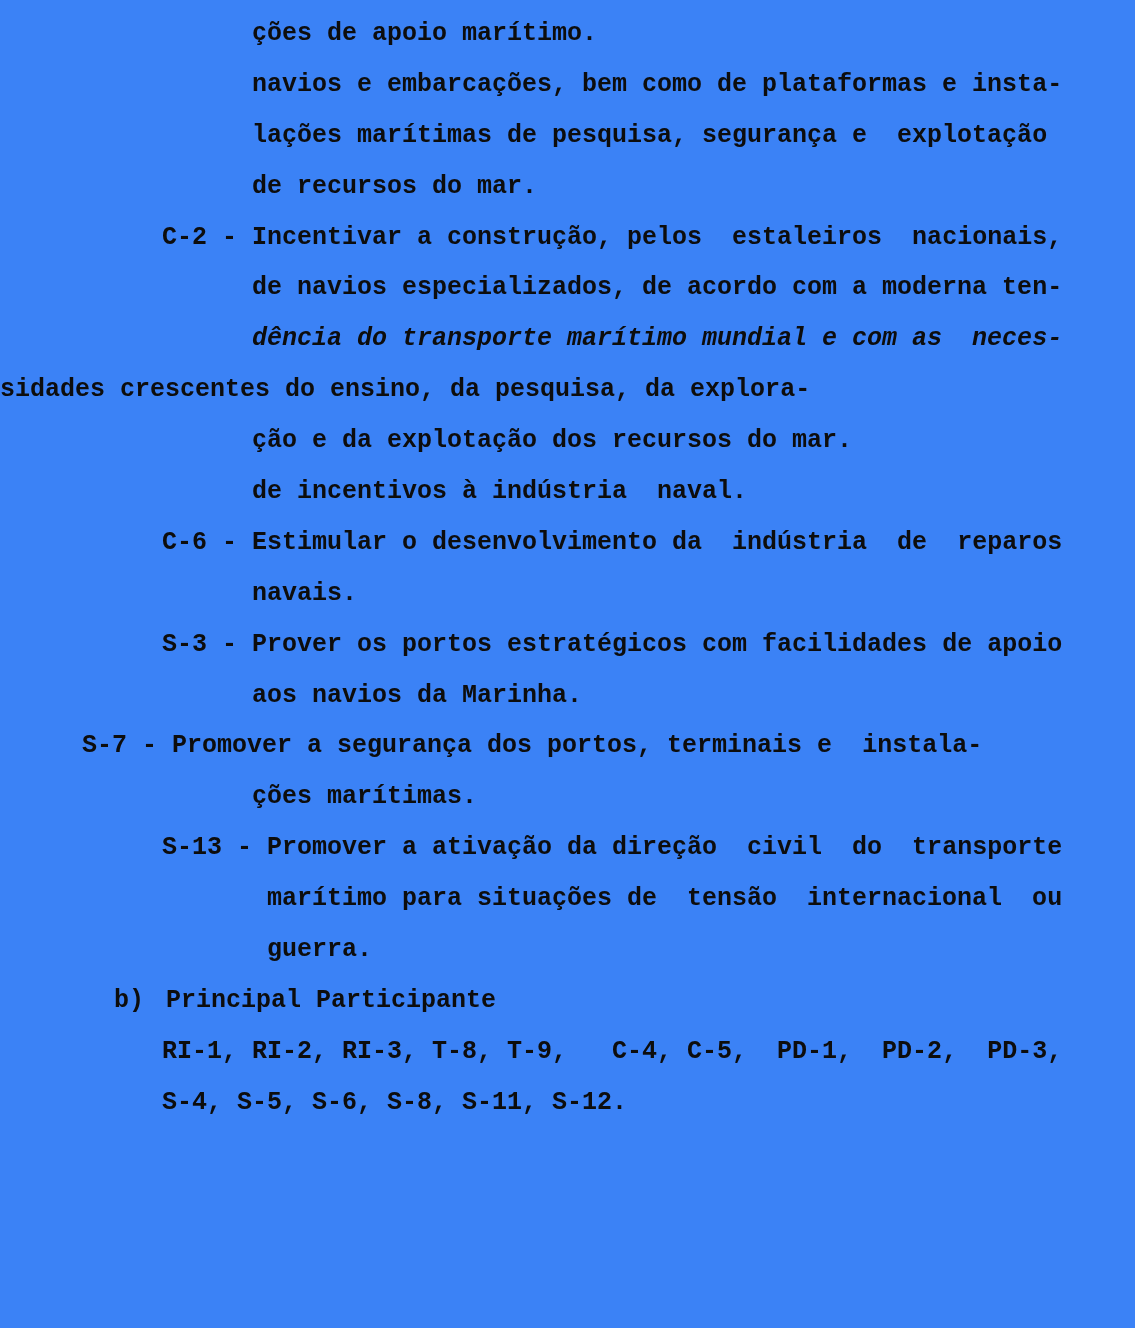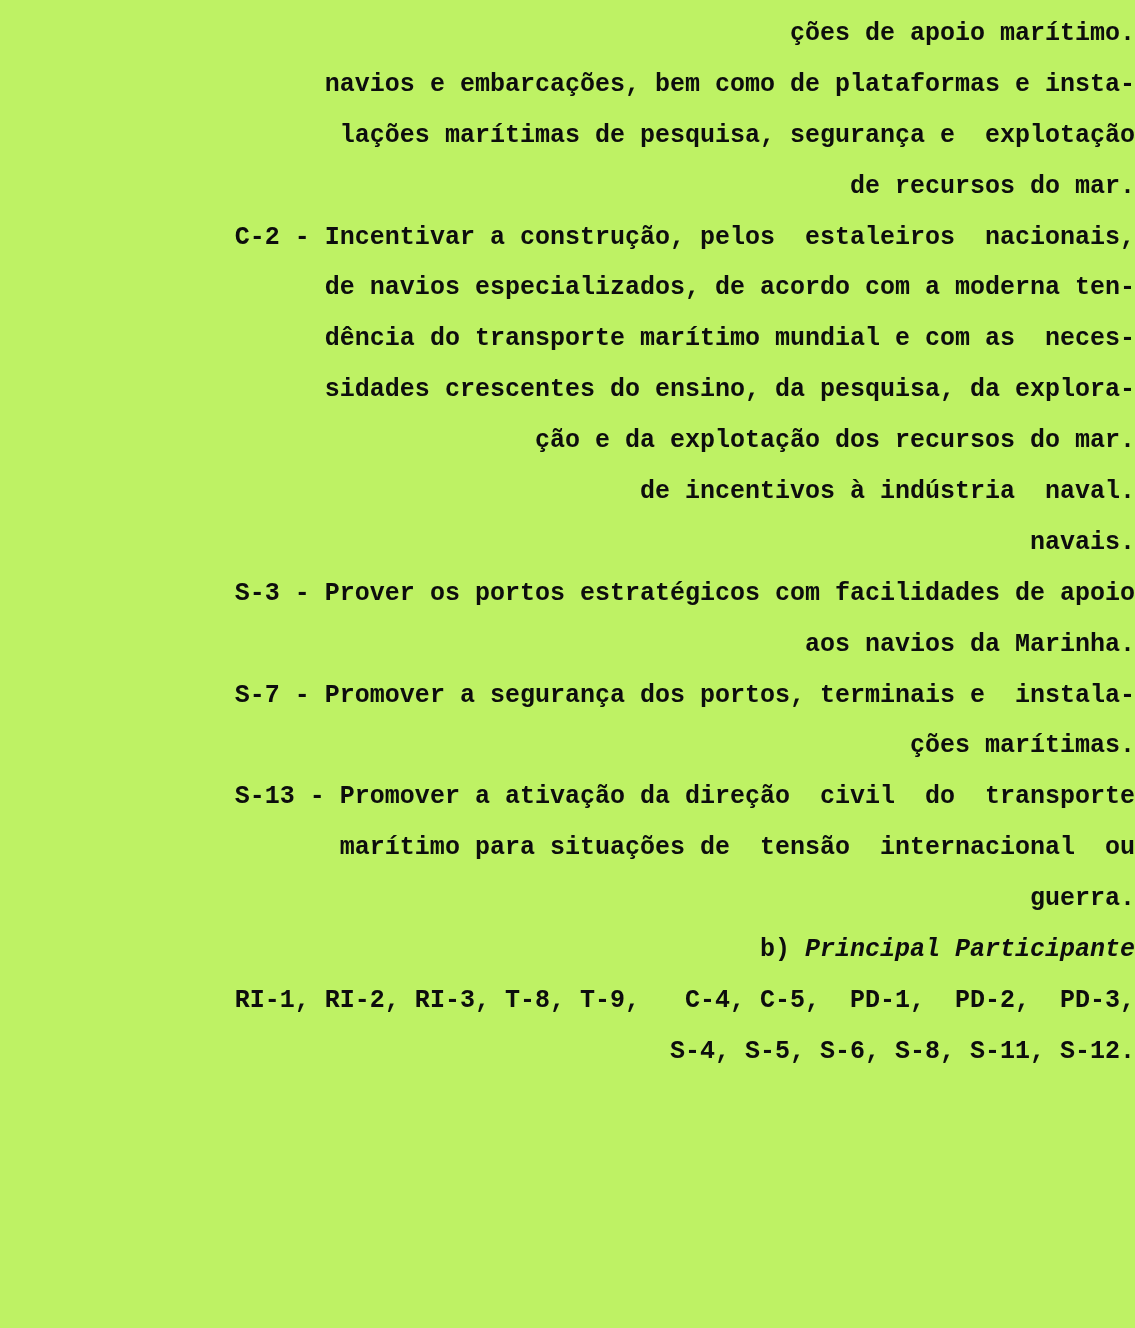--- a/index.html
+++ b/index.html
@@ -4,58 +4,58 @@
 <style>
   html, body {
     margin: 0;
     padding: 0;
     background: #ffffff;
   }
   .page {
     position: relative;
     width: 1135px;
     height: 1328px;
-    background: #bef264;
+    background: #3b82f6;
     overflow: hidden;
     color: #0d0d0d;
     font-family: "Liberation Mono", "DejaVu Sans Mono", monospace;
     font-size: 25px;
     font-weight: bold;
-    text-align: right;
   }
   .doc {
     padding-top: 9px;
   }
   .line {
     height: 50.9px;
     line-height: 50.9px;
     white-space: pre;
   }
   .l-intro   { margin-left: 252px; }
   .l-section { margin-left: 114px; }
-  .title-gap { margin-left: 15px; font-style: italic; }
+  .title-gap { margin-left: 22px; }
 </style>
 </head>
 <body>
 
 <div class="page">
   <div class="doc">
 
     <div class="line l-intro">ções de apoio marítimo.</div>
 
     <div id="objectives">
         <div class="line" style="margin-left: 252px;">navios e embarcações, bem como de plataformas e insta-</div>
         <div class="line" style="margin-left: 252px;">lações marítimas de pesquisa, segurança e  explotação</div>
         <div class="line" style="margin-left: 252px;">de recursos do mar.</div>
         <div class="line" style="margin-left: 162px;">C-2 - Incentivar a construção, pelos  estaleiros  nacionais,</div>
         <div class="line" style="margin-left: 252px;">de navios especializados, de acordo com a moderna ten-</div>
-        <div class="line" style="margin-left: 252px;">dência do transporte marítimo mundial e com as  neces-</div>
+        <div class="line" style="margin-left: 252px; font-style: italic;">dência do transporte marítimo mundial e com as  neces-</div>
         <div class="line" style=" font-family: Liberation Mono, monospace;">sidades crescentes do ensino, da pesquisa, da explora-</div>
         <div class="line" style="margin-left: 252px;">ção e da explotação dos recursos do mar.</div>
         <div class="line" style="margin-left: 252px;">de incentivos à indústria  naval.</div>
+        <div class="line" style="margin-left: 162px;">C-6 - Estimular o desenvolvimento da  indústria  de  reparos</div>
         <div class="line" style="margin-left: 252px;">navais.</div>
         <div class="line" style="margin-left: 162px;">S-3 - Prover os portos estratégicos com facilidades de apoio</div>
         <div class="line" style="margin-left: 252px;">aos navios da Marinha.</div>
         <div class="line" style="margin-left: 82px;">S-7 - Promover a segurança dos portos, terminais e  instala-</div>
         <div class="line" style="margin-left: 252px;">ções marítimas.</div>
         <div class="line" style="margin-left: 162px;">S-13 - Promover a ativação da direção  civil  do  transporte</div>
         <div class="line" style="margin-left: 267px;">marítimo para situações de  tensão  internacional  ou</div>
         <div class="line" style="margin-left: 267px;">guerra.</div>
       </div>
 

